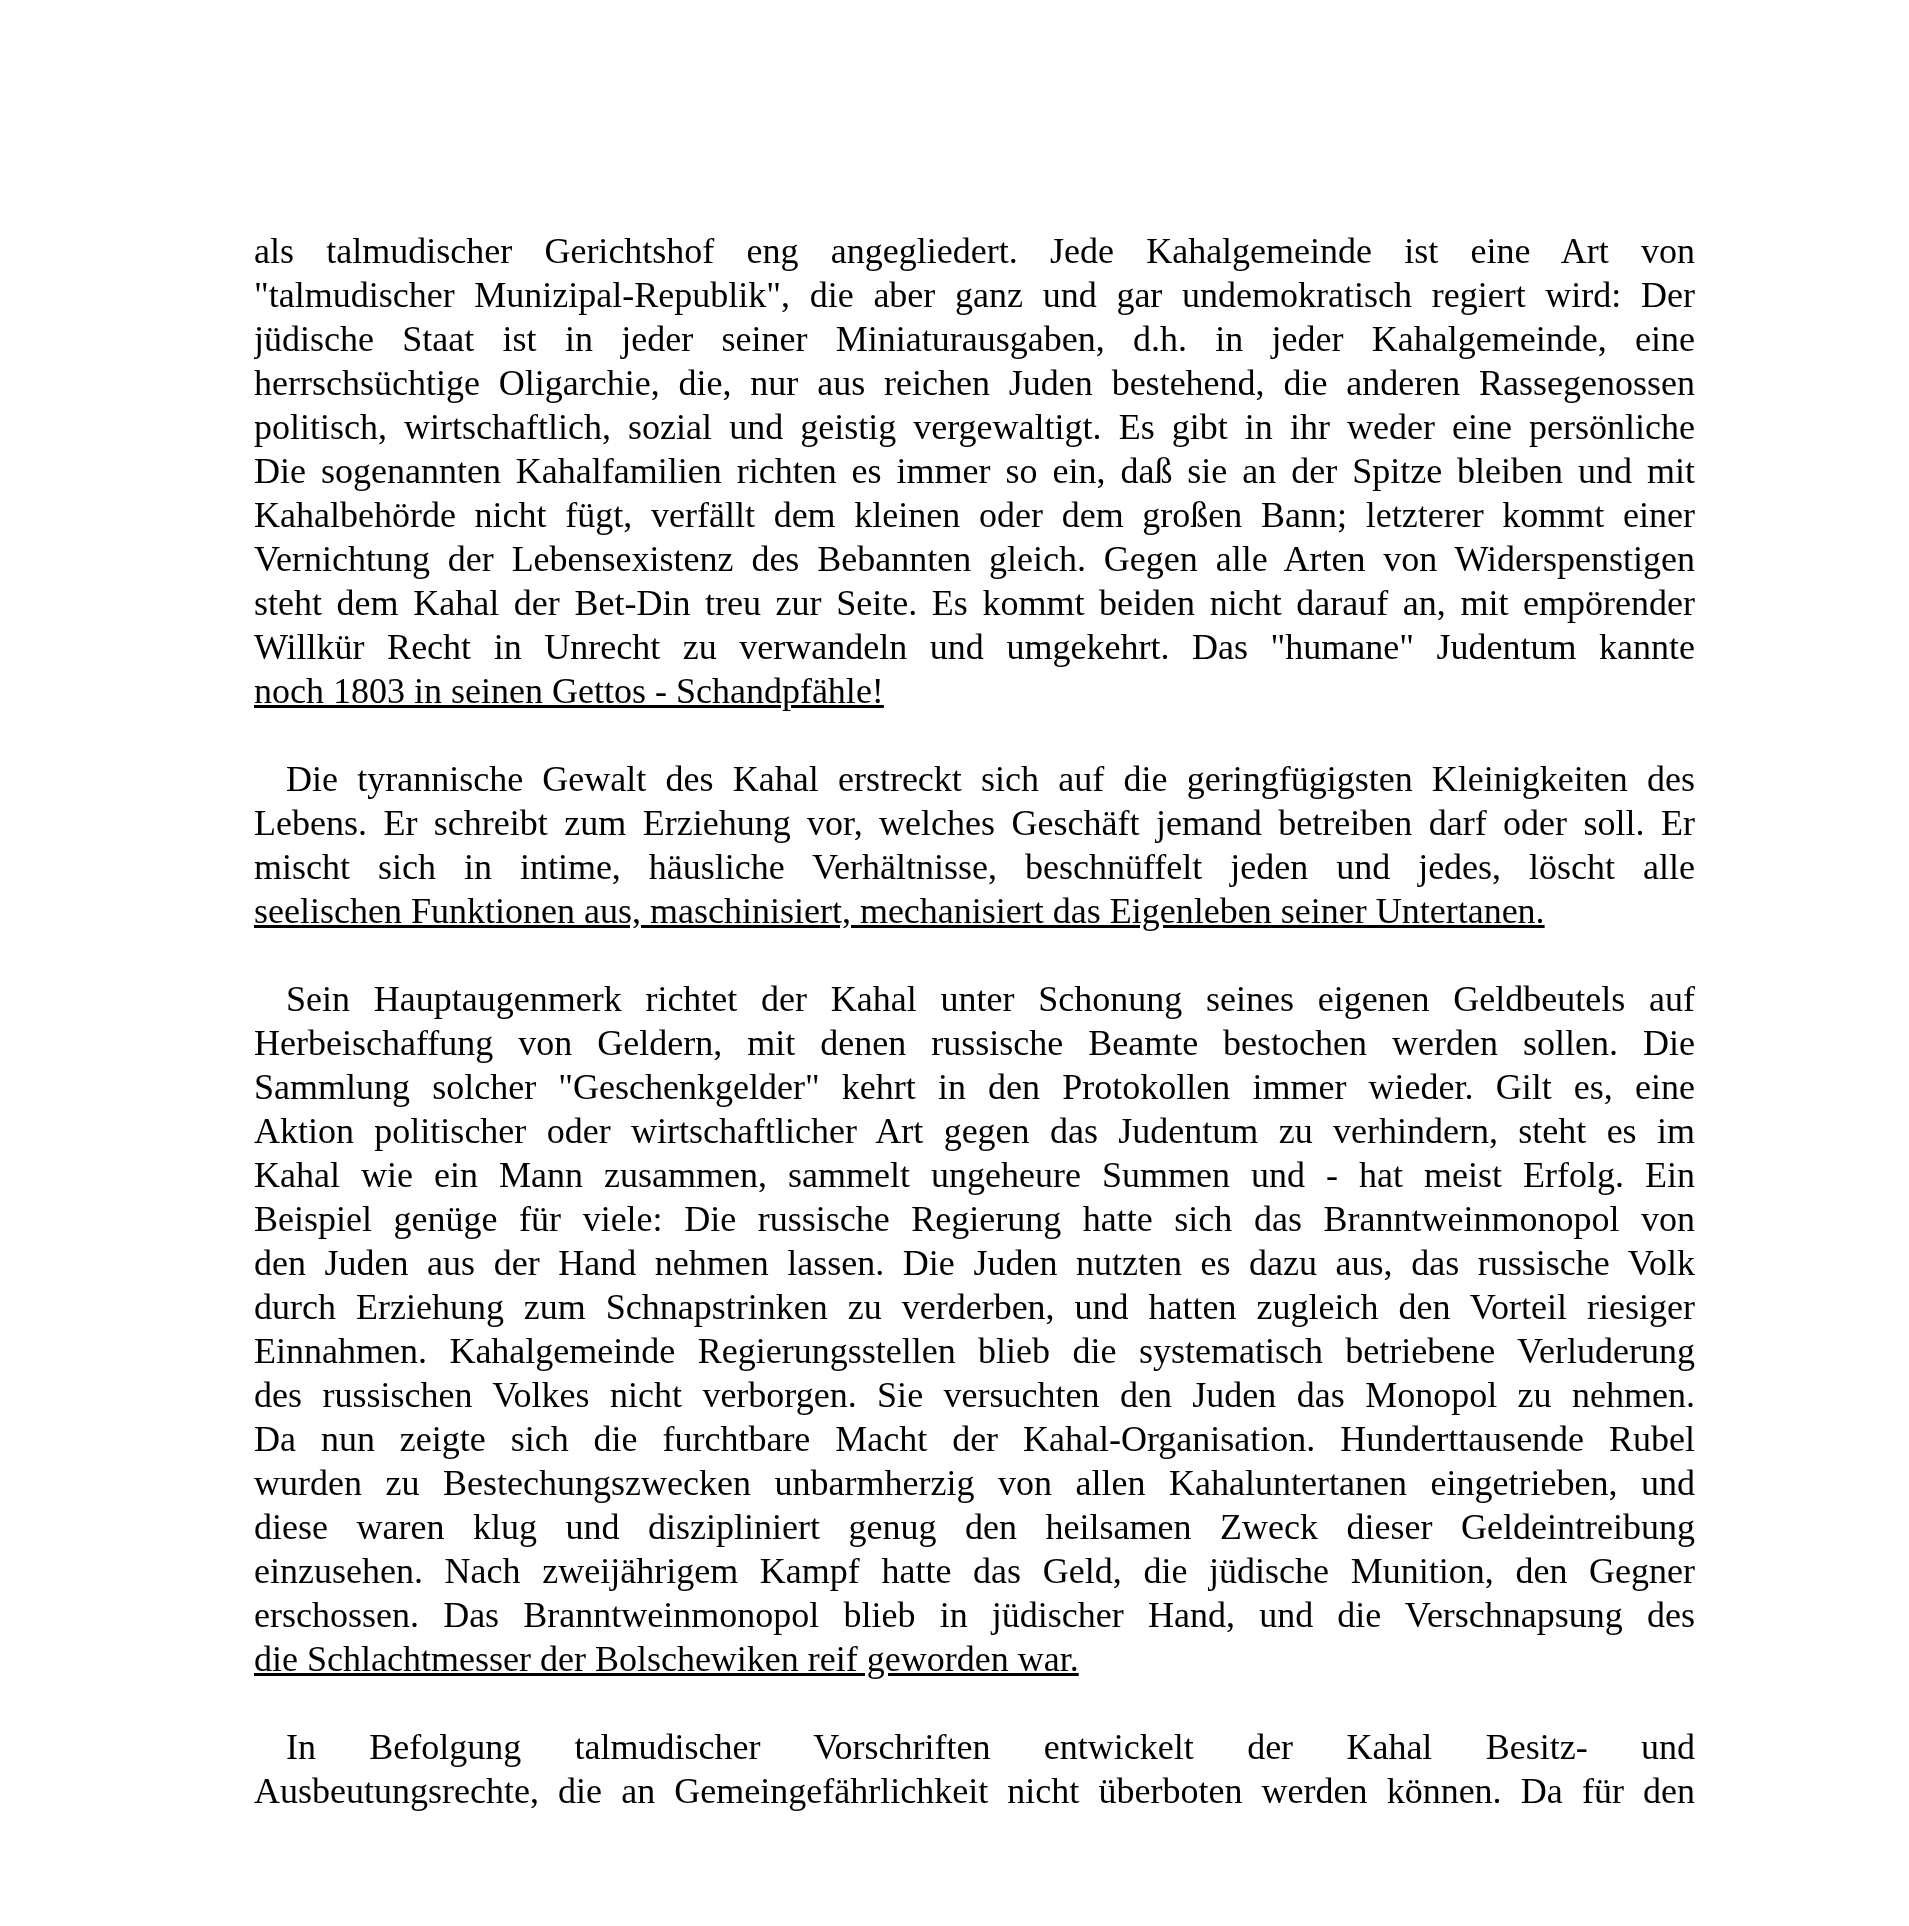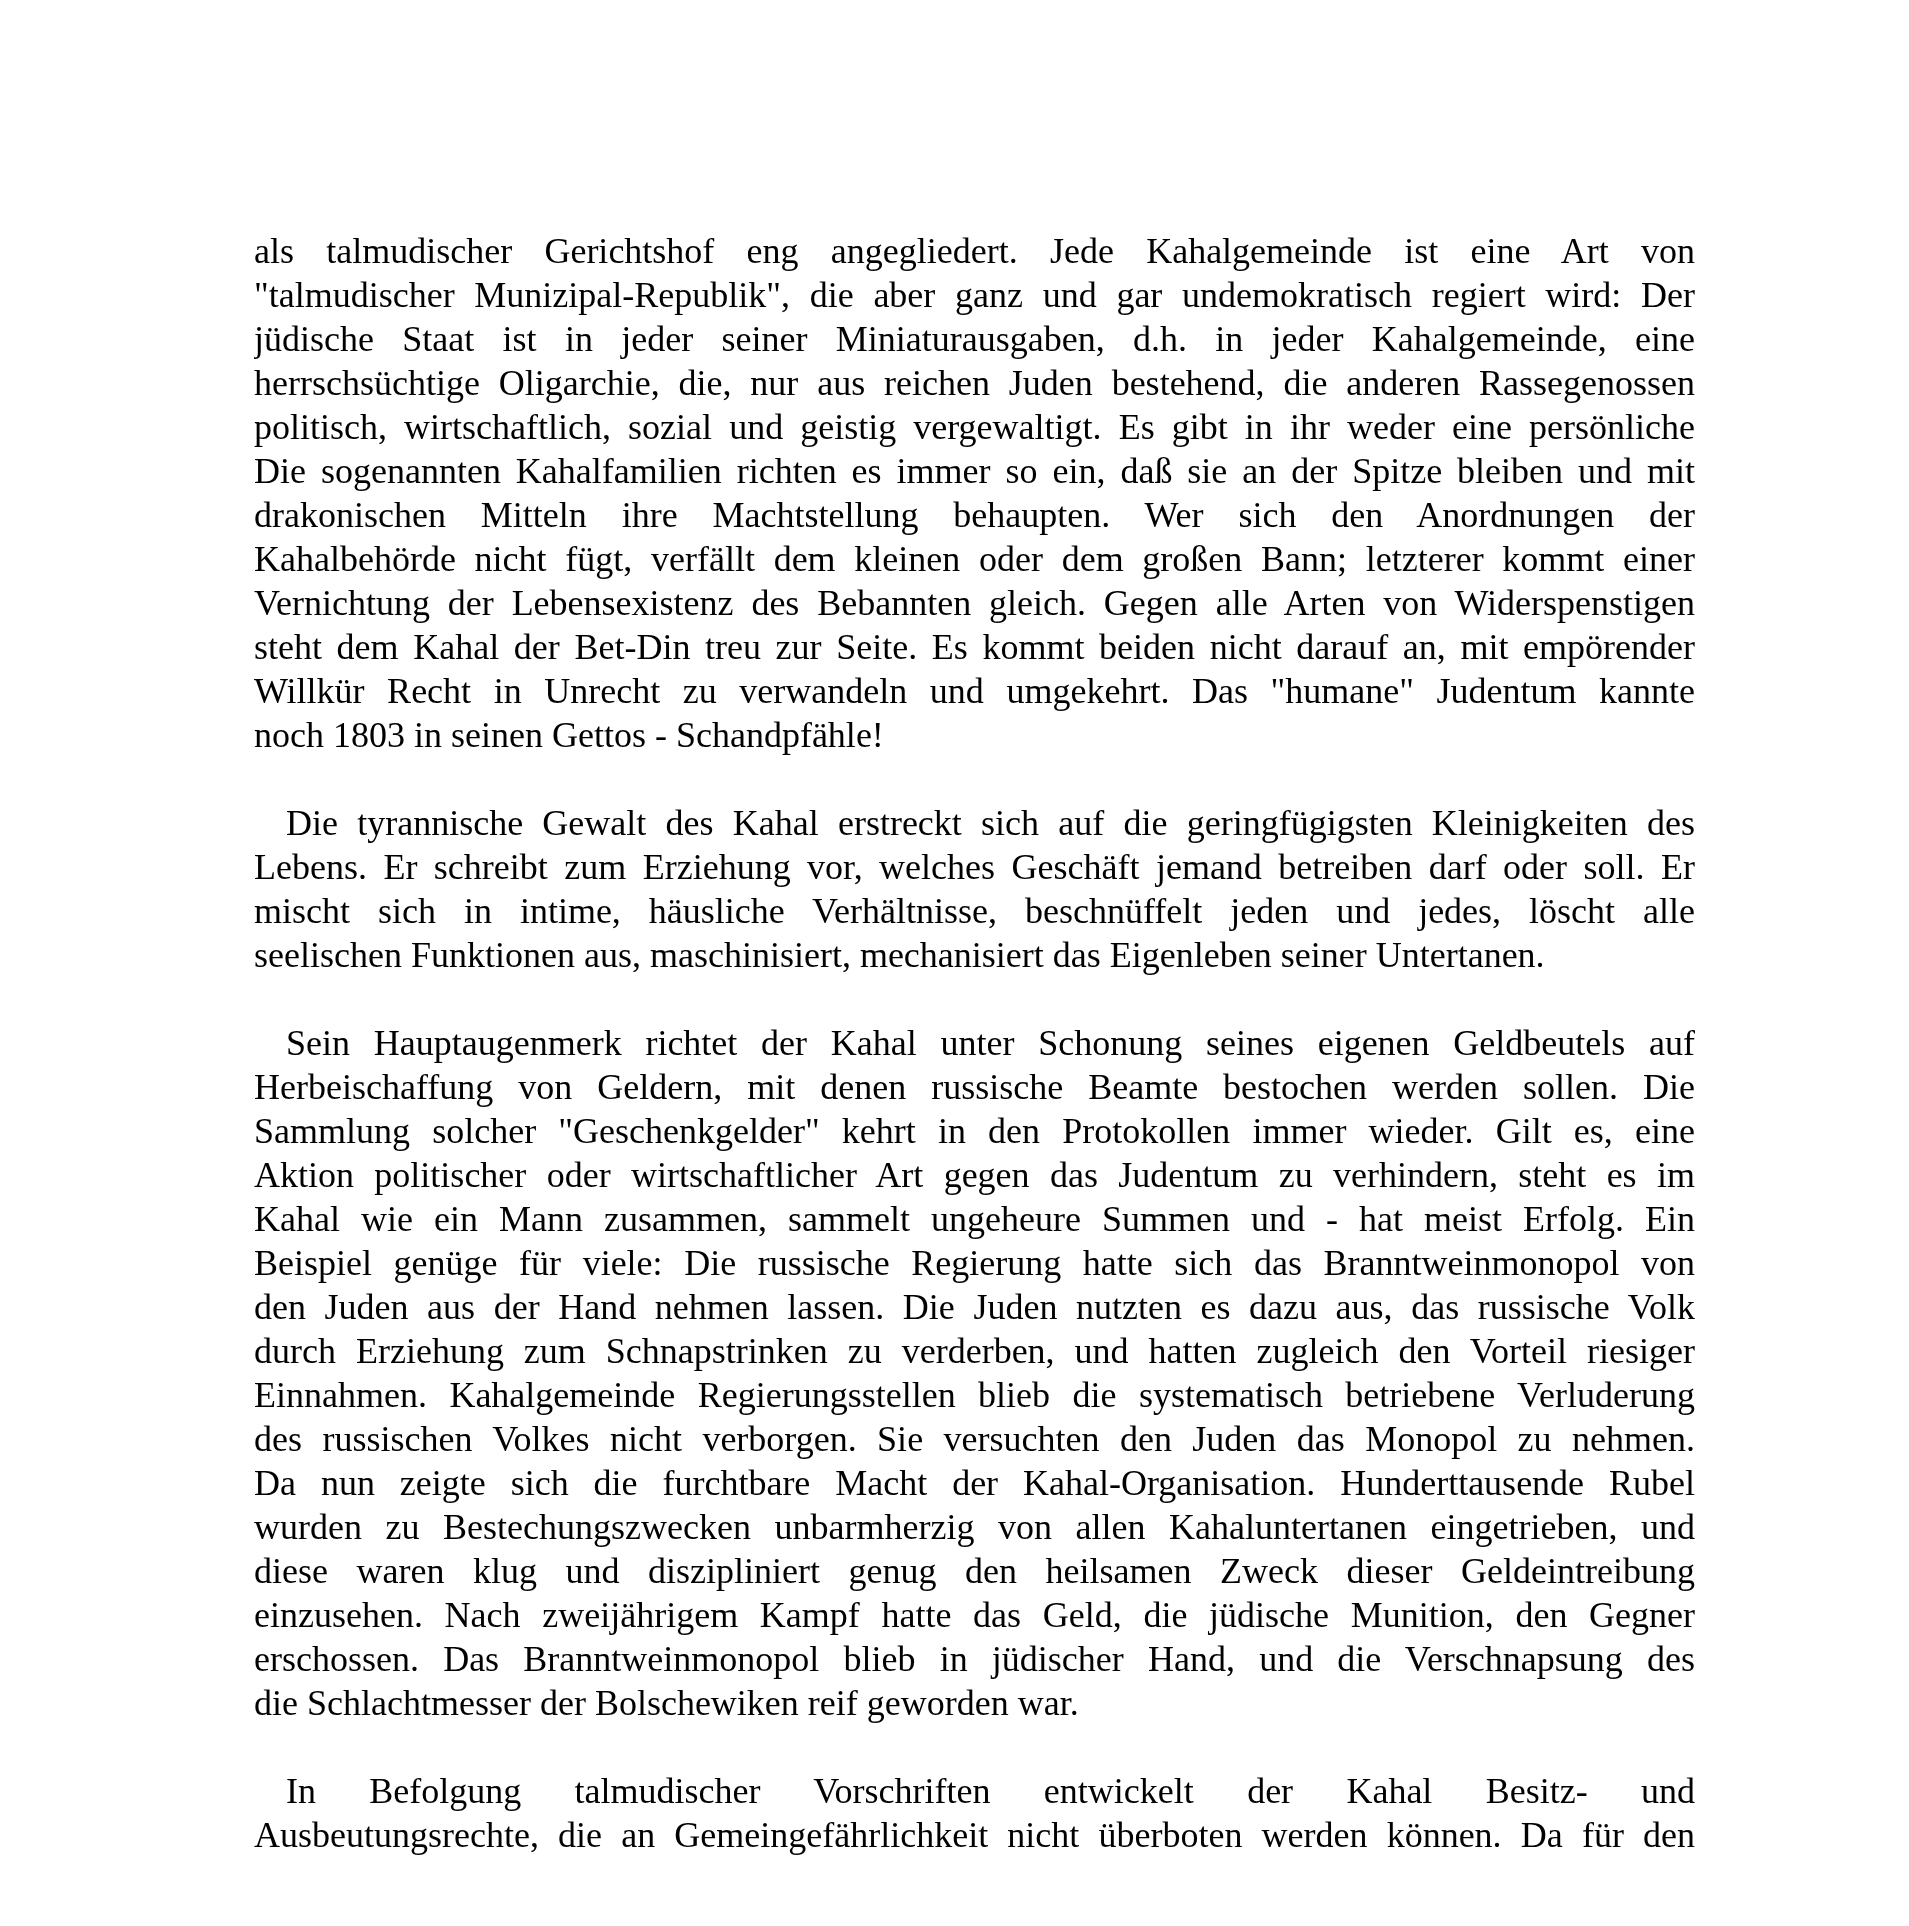--- a/index.html
+++ b/index.html
@@ -36,38 +36,38 @@
   .line {
     white-space: nowrap;
     overflow: hidden;
     text-align: justify;
     text-align-last: justify;
     text-justify: inter-word;
     margin-left: 26px;
   }
   .line.endline {
     text-align-last: left;
+    text-decoration: underline;
   }
   .line.indent {
     text-indent: 32px;
   }
 </style>
 </head>
 <body>
 
 <div class="page">
   <div class="text-block" id="text-block">
       <div class="para">
         <div class="line">als talmudischer Gerichtshof eng angegliedert. Jede Kahalgemeinde ist eine Art von</div>
         <div class="line">"talmudischer Munizipal-Republik", die aber ganz und gar undemokratisch regiert wird: Der</div>
         <div class="line">jüdische Staat ist in jeder seiner Miniaturausgaben, d.h. in jeder Kahalgemeinde, eine</div>
         <div class="line">herrschsüchtige Oligarchie, die, nur aus reichen Juden bestehend, die anderen Rassegenossen</div>
         <div class="line">politisch, wirtschaftlich, sozial und geistig vergewaltigt. Es gibt in ihr weder eine persönliche</div>
         <div class="line">Die sogenannten Kahalfamilien richten es immer so ein, daß sie an der Spitze bleiben und mit</div>
-        <div class="line">drakonischen Mitteln ihre Machtstellung behaupten. Wer sich den Anordnungen der</div>
         <div class="line">Kahalbehörde nicht fügt, verfällt dem kleinen oder dem großen Bann; letzterer kommt einer</div>
         <div class="line">Vernichtung der Lebensexistenz des Bebannten gleich. Gegen alle Arten von Widerspenstigen</div>
         <div class="line">steht dem Kahal der Bet-Din treu zur Seite. Es kommt beiden nicht darauf an, mit empörender</div>
         <div class="line">Willkür Recht in Unrecht zu verwandeln und umgekehrt. Das "humane" Judentum kannte</div>
         <div class="line endline">noch 1803 in seinen Gettos - Schandpfähle!</div>
       </div>
       <div class="para">
         <div class="line indent">Die tyrannische Gewalt des Kahal erstreckt sich auf die geringfügigsten Kleinigkeiten des</div>
         <div class="line">Lebens. Er schreibt zum Erziehung vor, welches Geschäft jemand betreiben darf oder soll. Er</div>
         <div class="line">mischt sich in intime, häusliche Verhältnisse, beschnüffelt jeden und jedes, löscht alle</div>

